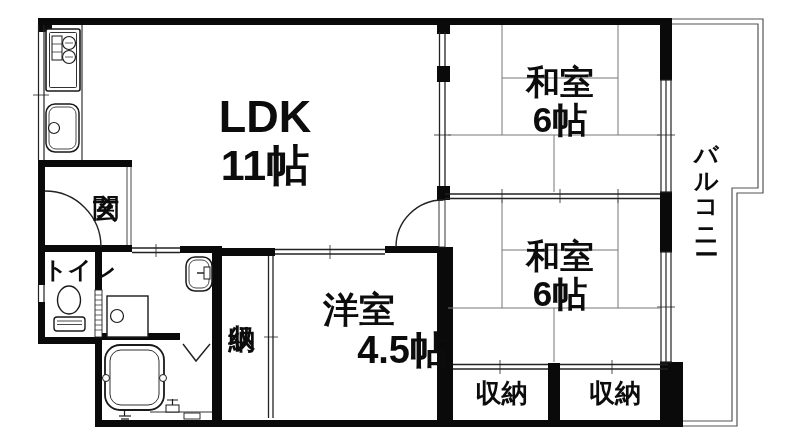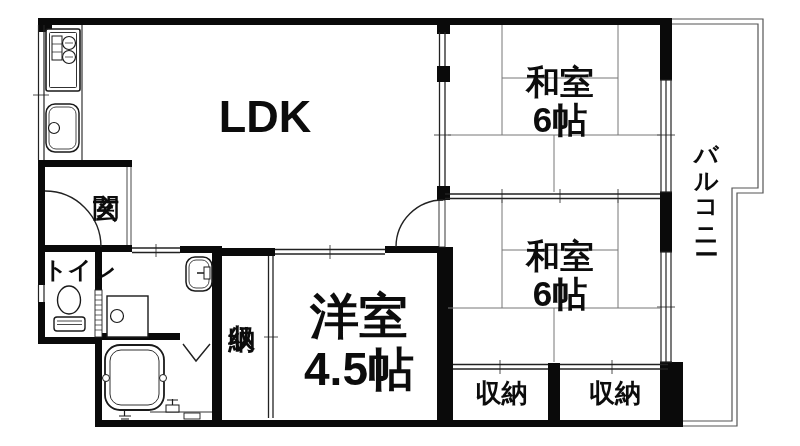--- a/index.html
+++ b/index.html
@@ -1,17 +1,17 @@
 <!DOCTYPE html>
 <html><head>
 <meta charset="utf-8">
 <style>
   html,body{margin:0;padding:0;background:#fff;}
   #plan{position:relative;width:800px;height:446px;background:#ffffff;overflow:hidden;
-        font-family:"Liberation Sans",sans-serif;border-radius:20px;}
+        font-family:"Liberation Sans",sans-serif;}
   #plan svg{position:absolute;left:0;top:0;}
   .lbl{position:absolute;color:#0c0c0c;font-weight:700;line-height:1.1;text-align:center;white-space:nowrap;}
   .lbl span{display:block;}
   .v{writing-mode:vertical-rl;text-orientation:mixed;letter-spacing:3px;}
 </style>
 </head>
 <body>
 
 <div id="plan">
 
@@ -206,35 +206,36 @@
       <rect x="166" y="405" width="13" height="7" stroke-width="1"></rect>
       <line x1="172.5" y1="399" x2="172.5" y2="405" stroke-width="1.2"></line>
       <line x1="167" y1="400" x2="178" y2="400" stroke-width="1"></line>
       <rect x="184" y="413" width="16" height="6" stroke-width="0.9"></rect>
     </g>
   </g>
 </svg>
 
   <div class="lbl" style="left:165px;top:92px;width:200px;">
     <span style="font-size:45px;">LDK</span>
+    <span style="font-size:43px;">11帖</span>
   </div>
 
   <div class="lbl" style="left:470px;top:64px;width:180px;">
     <span style="font-size:34px;">和室</span>
     <span style="font-size:35px;">6帖</span>
   </div>
 
   <div class="lbl" style="left:470px;top:238px;width:180px;">
     <span style="font-size:34px;">和室</span>
     <span style="font-size:35px;">6帖</span>
   </div>
 
   <div class="lbl" style="left:270px;top:290px;width:178px;">
-    <span style="font-size:49px;">洋室</span>
-    <span style="font-size:46px;">4.5帖</span>
+    <span style="font-size:36px;">洋室</span>
+    <span style="font-size:38px;text-align:right;">4.5帖</span>
   </div>
 
   <div class="lbl v" style="left:92px;top:173px;font-size:26px;">
     <span>玄関</span>
   </div>
 
   <div class="lbl" style="left:43px;top:257px;font-size:24px;">
     <span>トイレ</span>
   </div>
 

